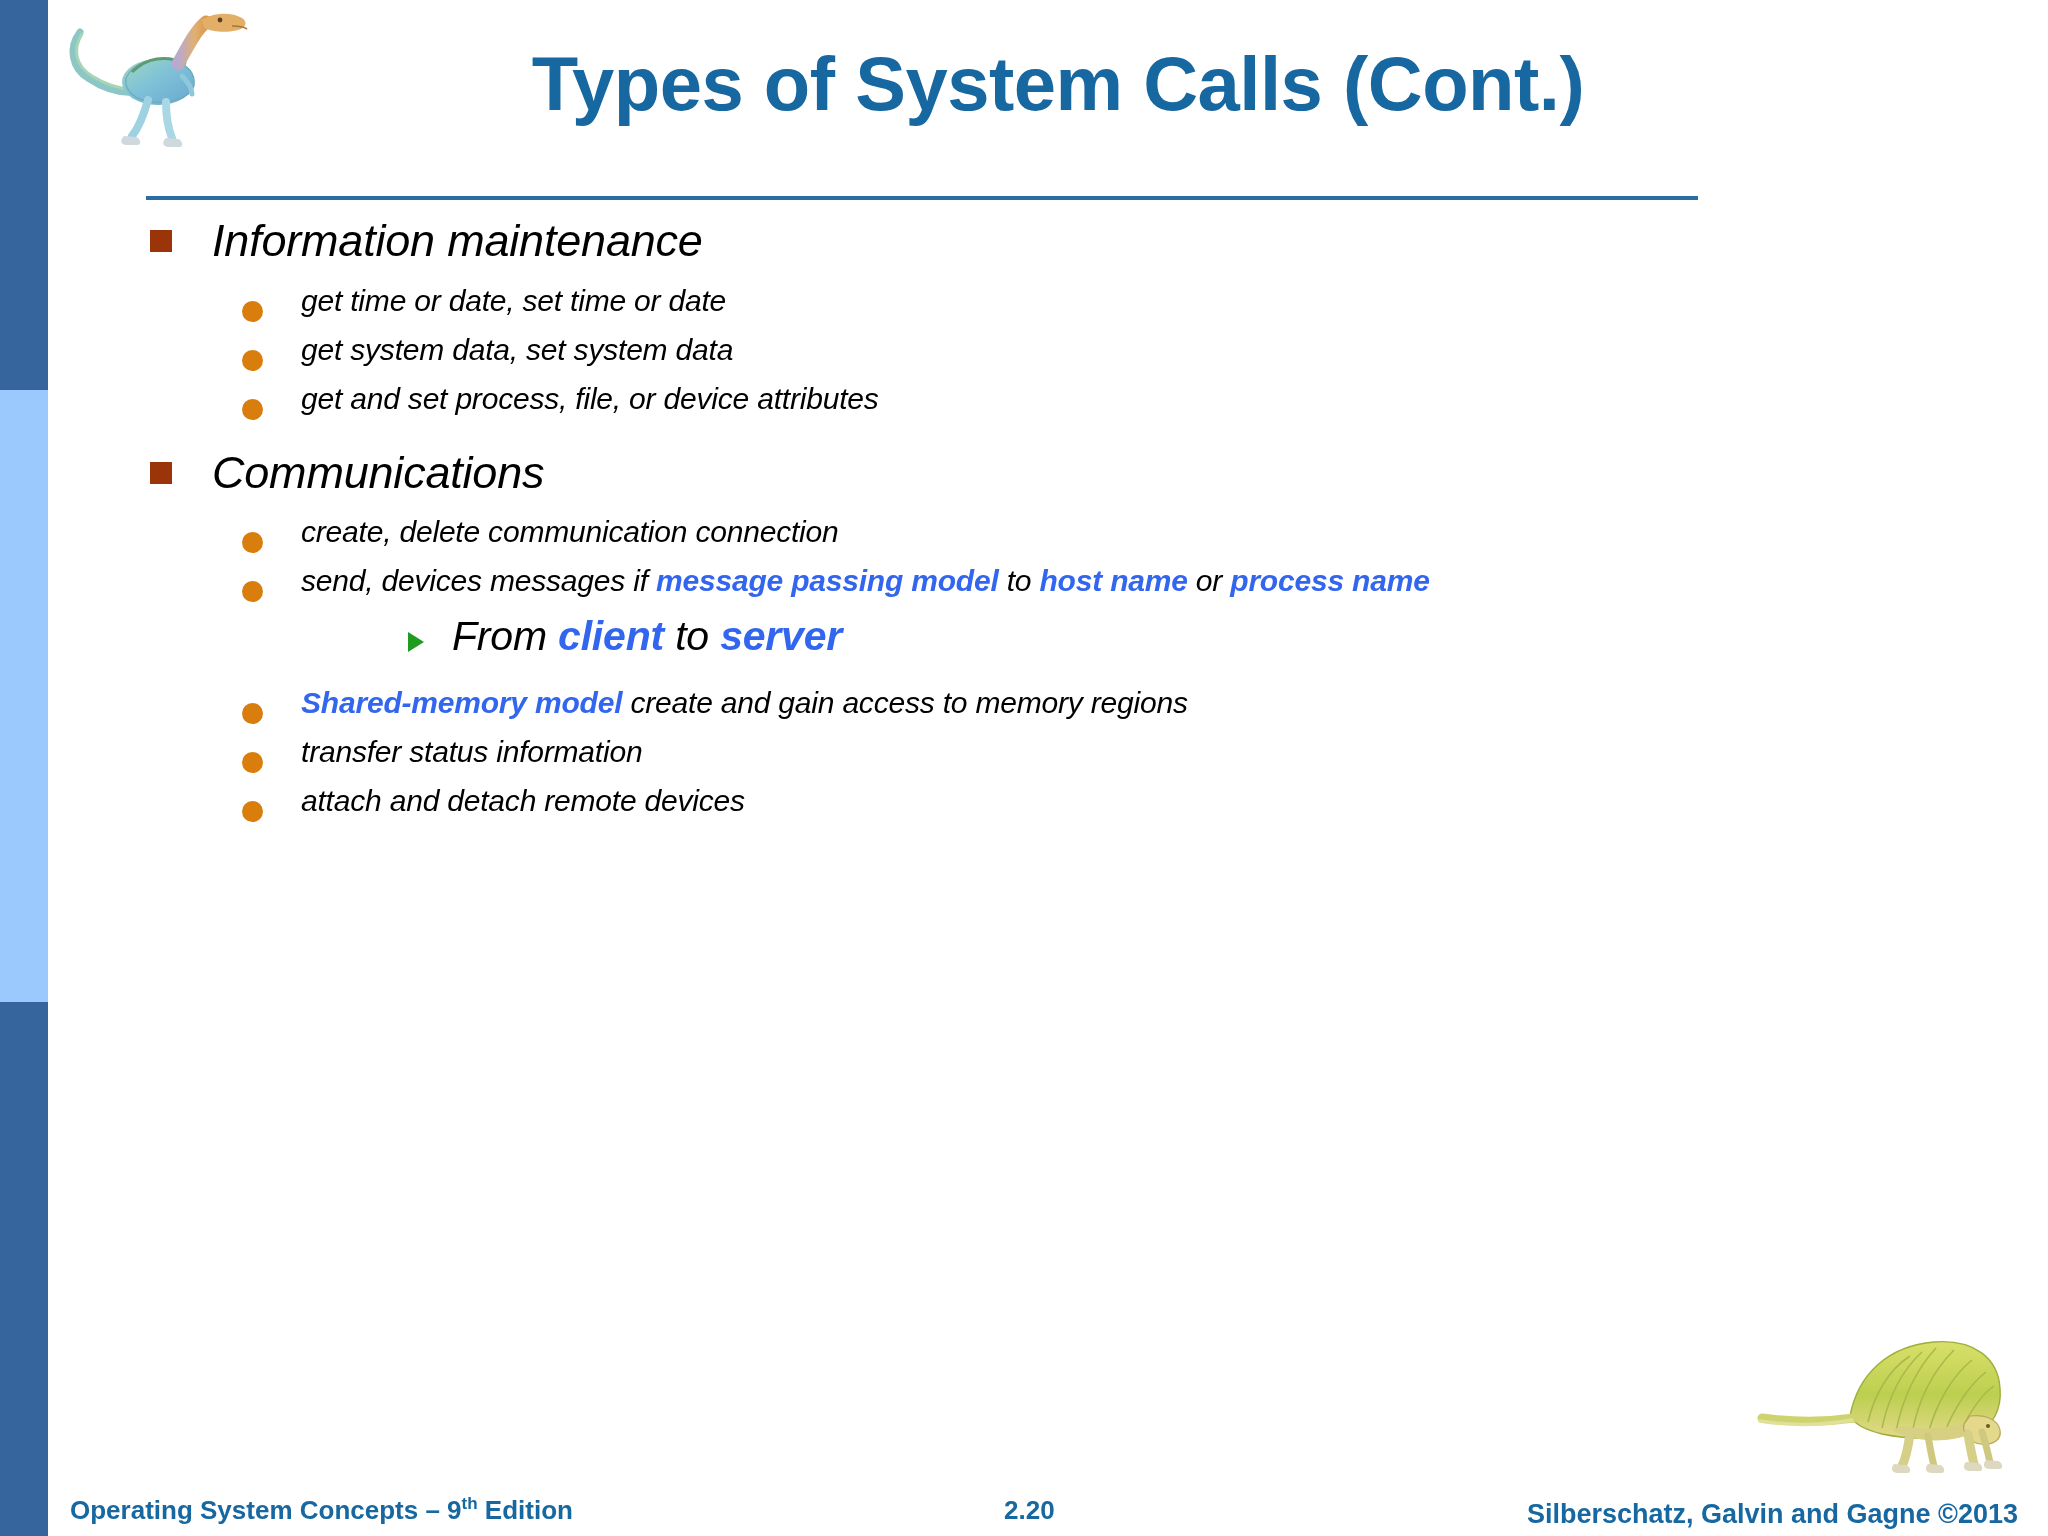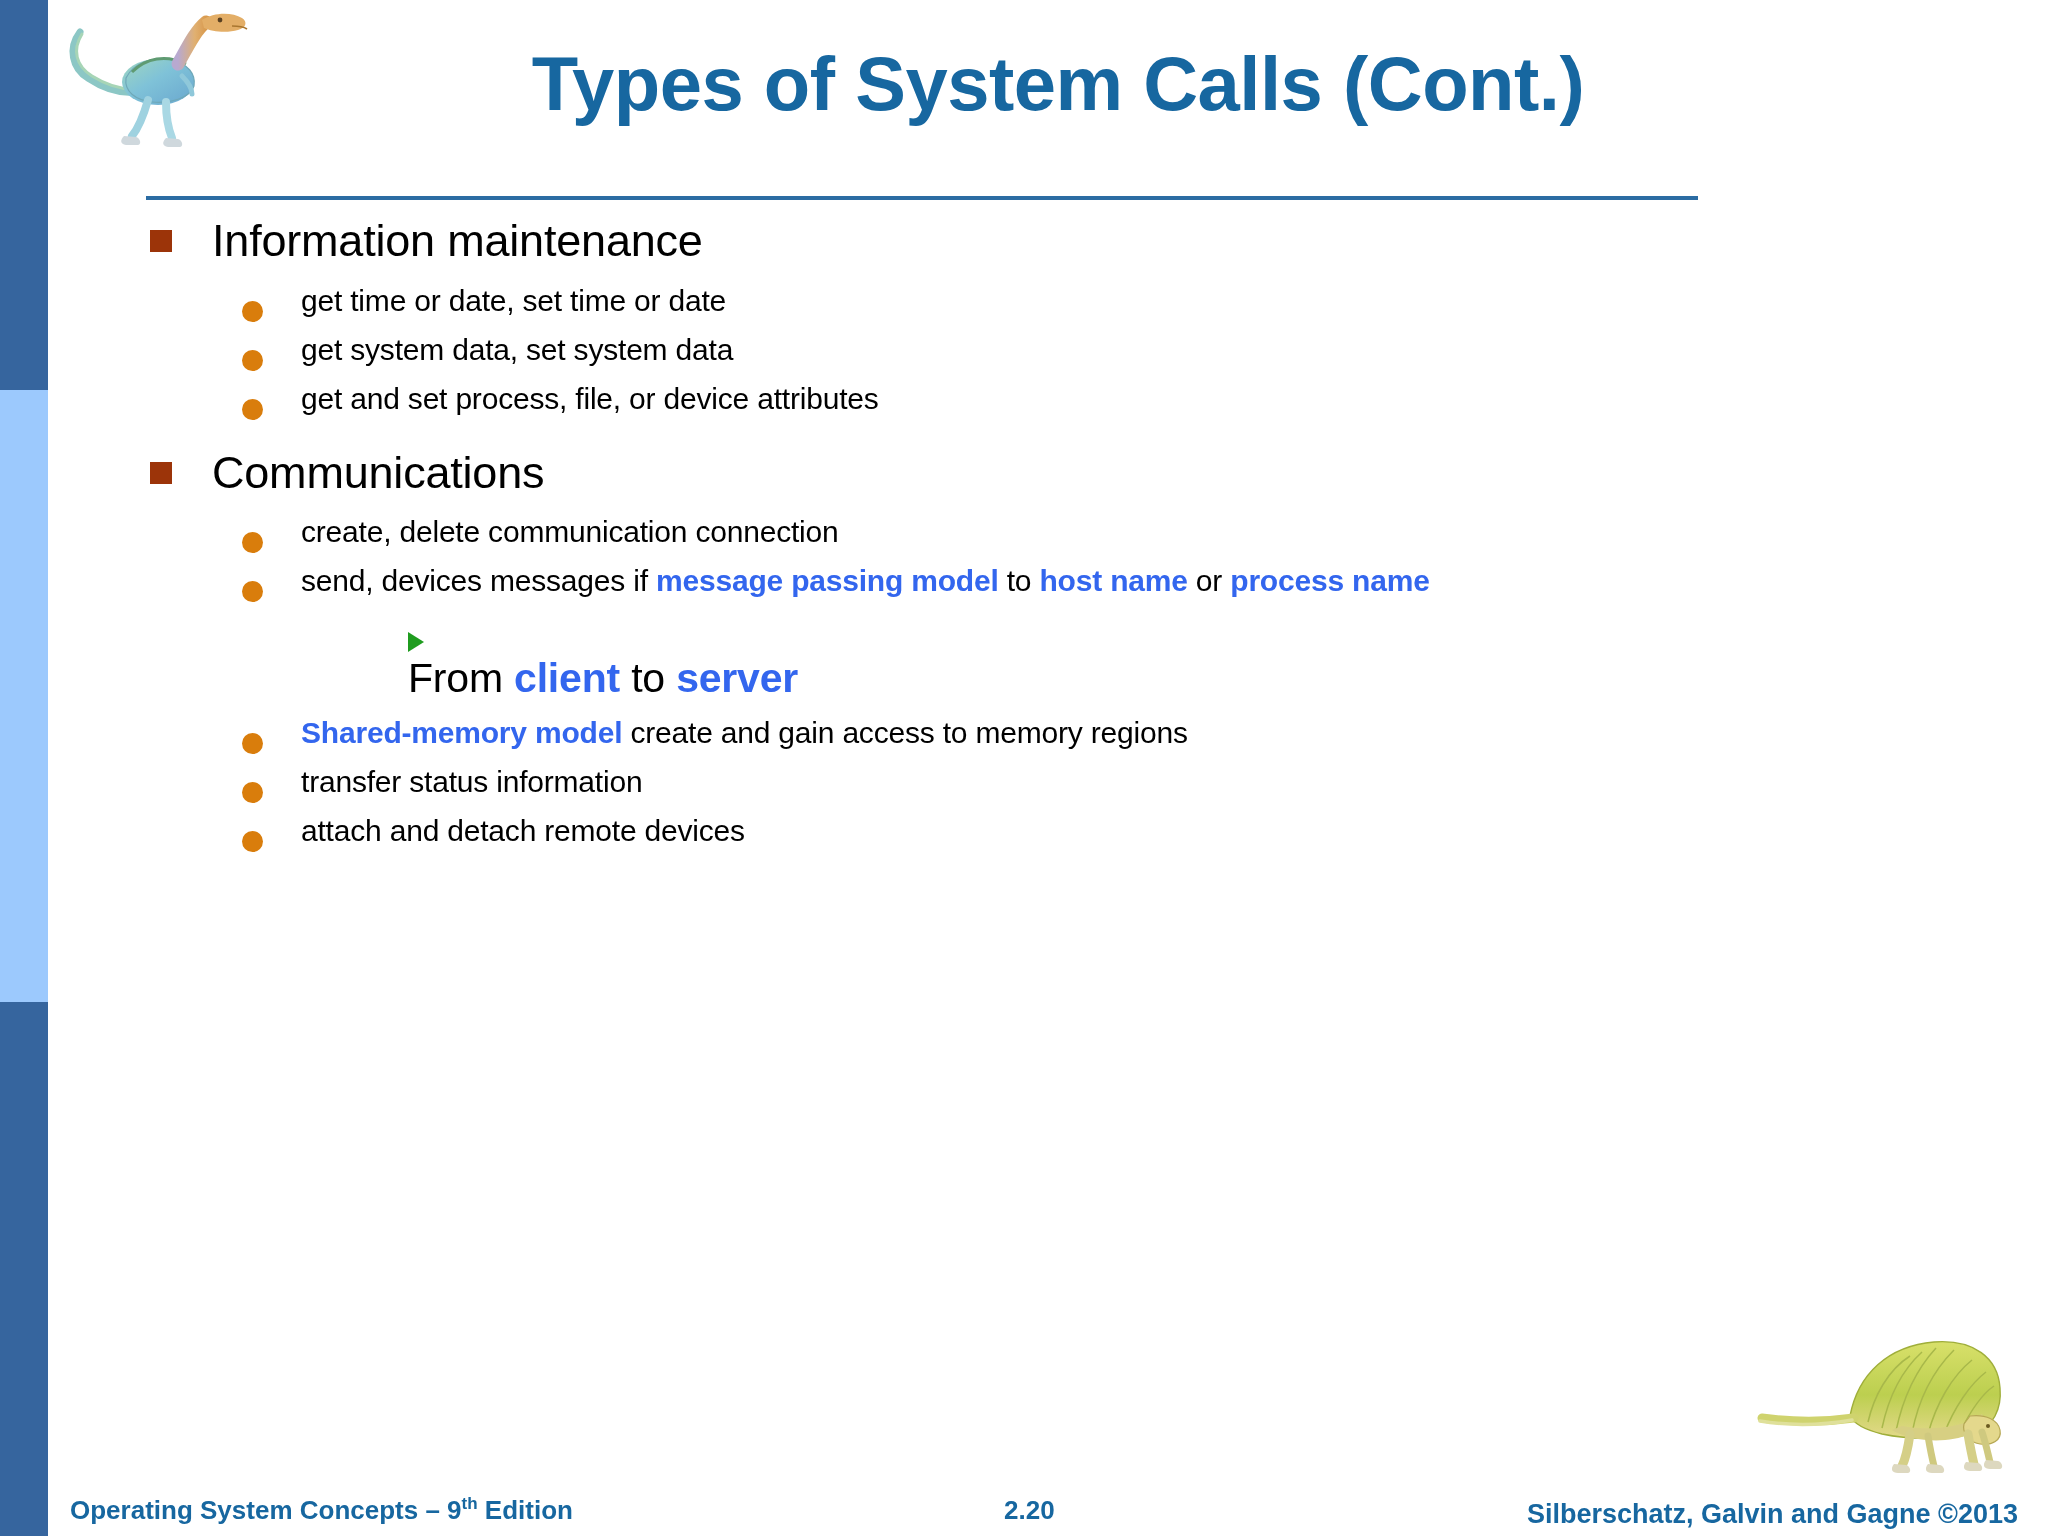--- a/index.html
+++ b/index.html
@@ -79,20 +79,21 @@
     width: 280px;
     height: 145px;
   }
 
   
   .content {
     position: absolute;
     left: 150px;
     top: 212px;
     width: 1800px;
+    font-style: italic;
   }
   .li {
     position: relative;
     display: flex;
     align-items: flex-start;
   }
   .li-text {
     font-size: 44px;
     line-height: 1.30;
     color: #000000;
@@ -118,21 +119,21 @@
     width: 21px;
     height: 21px;
     border-radius: 50%;
     background: #d97d0c;
     margin-top: 20px;
     margin-right: 38px;
   }
   .lvl2 .li-text { font-size: 30px; max-width: 1310px; }
 
   
-  .lvl3 { margin-left: 258px; margin-bottom: 8px; flex-direction: column; }
+  .lvl3 { margin-left: 258px; margin-bottom: 20px; }
   .lvl3 .bullet {
     flex: 0 0 auto;
     width: 0;
     height: 0;
     border-left: 16px solid #1f9c1f;
     border-top: 10px solid transparent;
     border-bottom: 10px solid transparent;
     margin-top: 22px;
     margin-right: 28px;
   }

